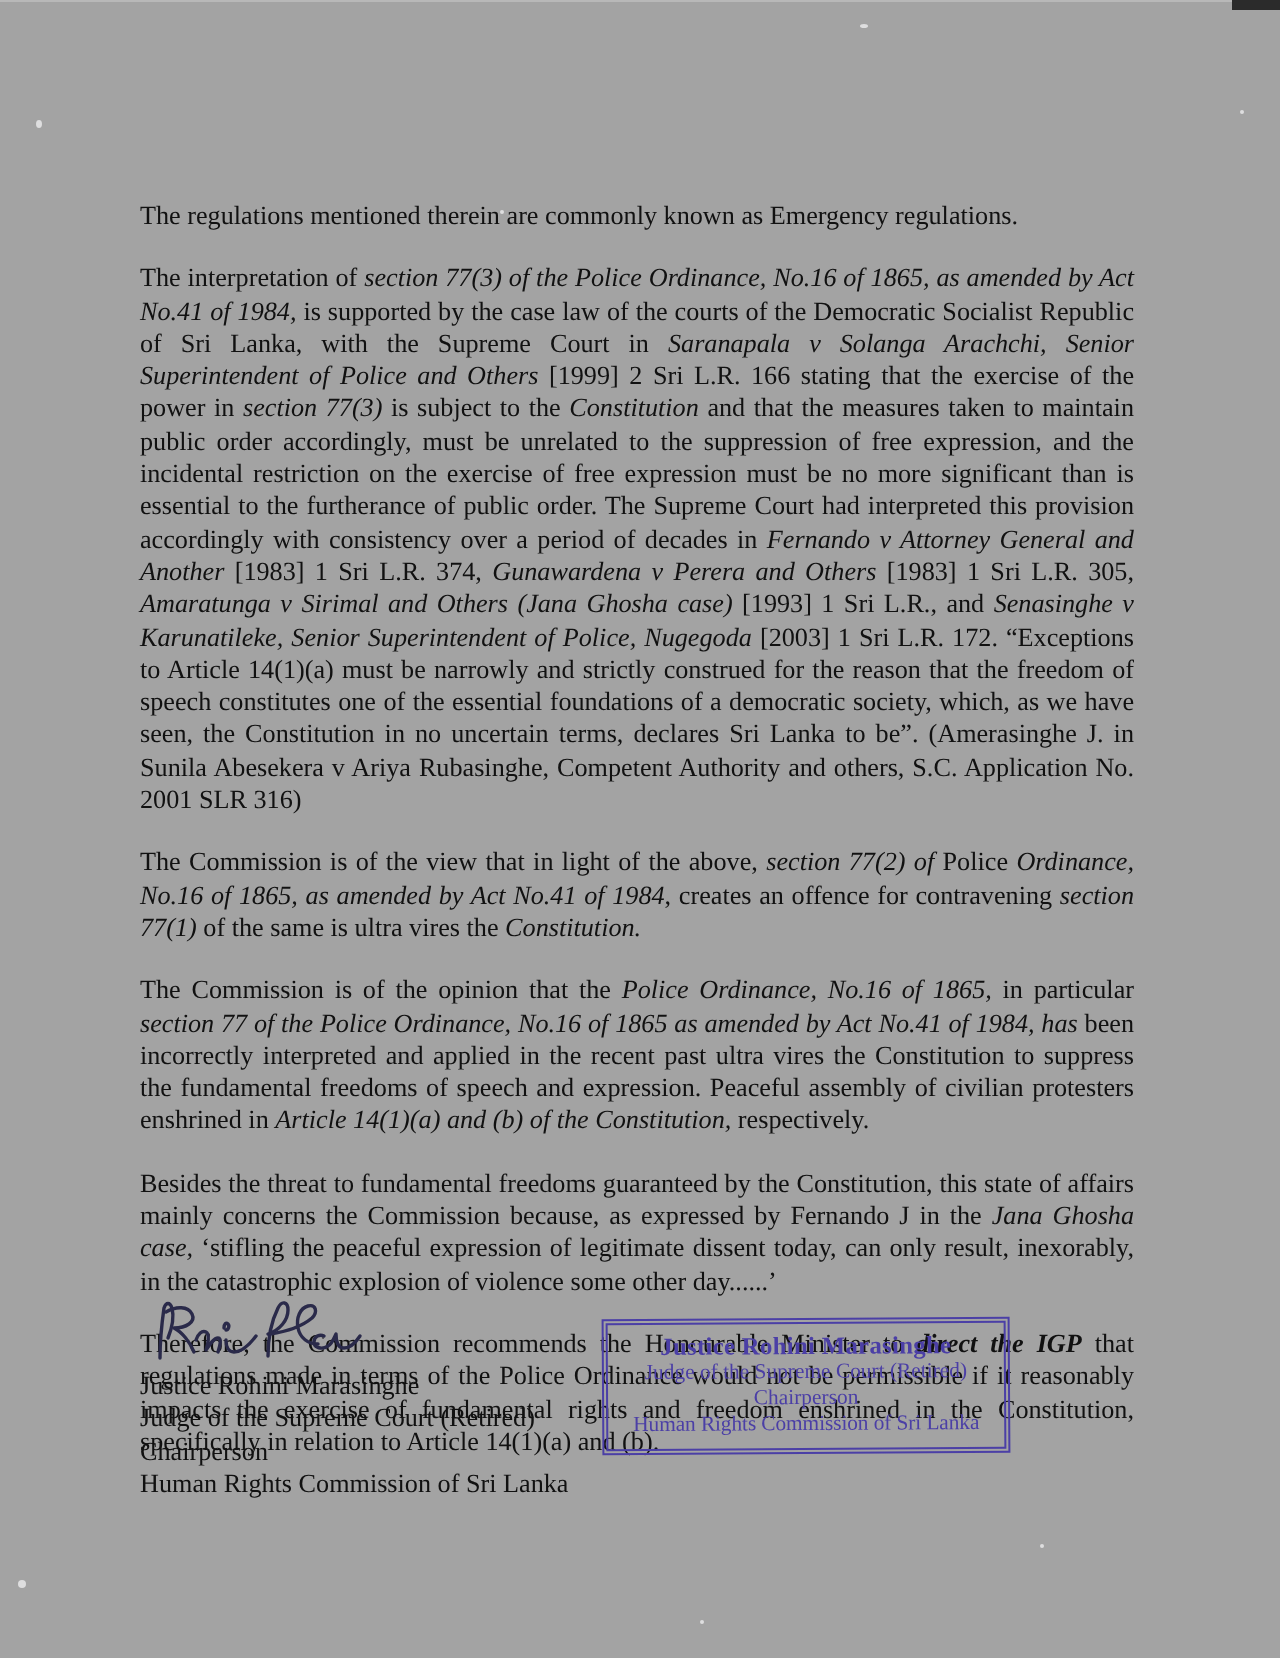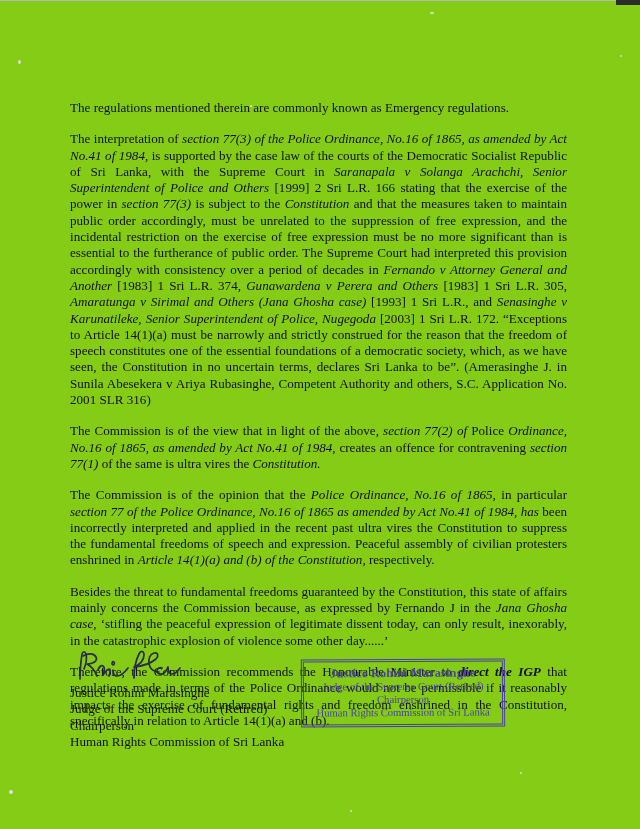--- a/index.html
+++ b/index.html
@@ -28,21 +28,21 @@
     top: 0; right: 0;
     width: 24px; height: 5px;
     background: #2b2b2b;
   }
 
   .page {
     position: absolute;
     top: 0; left: 0;
     width: 640px;
     height: 829px;
-    background: #84cc16;
+    background: #a3a3a3;
   }
 
   .doc-body {
     position: absolute;
     left: 70px;
     top: 100px;
     width: 497px;
   }
 
   p.para {

